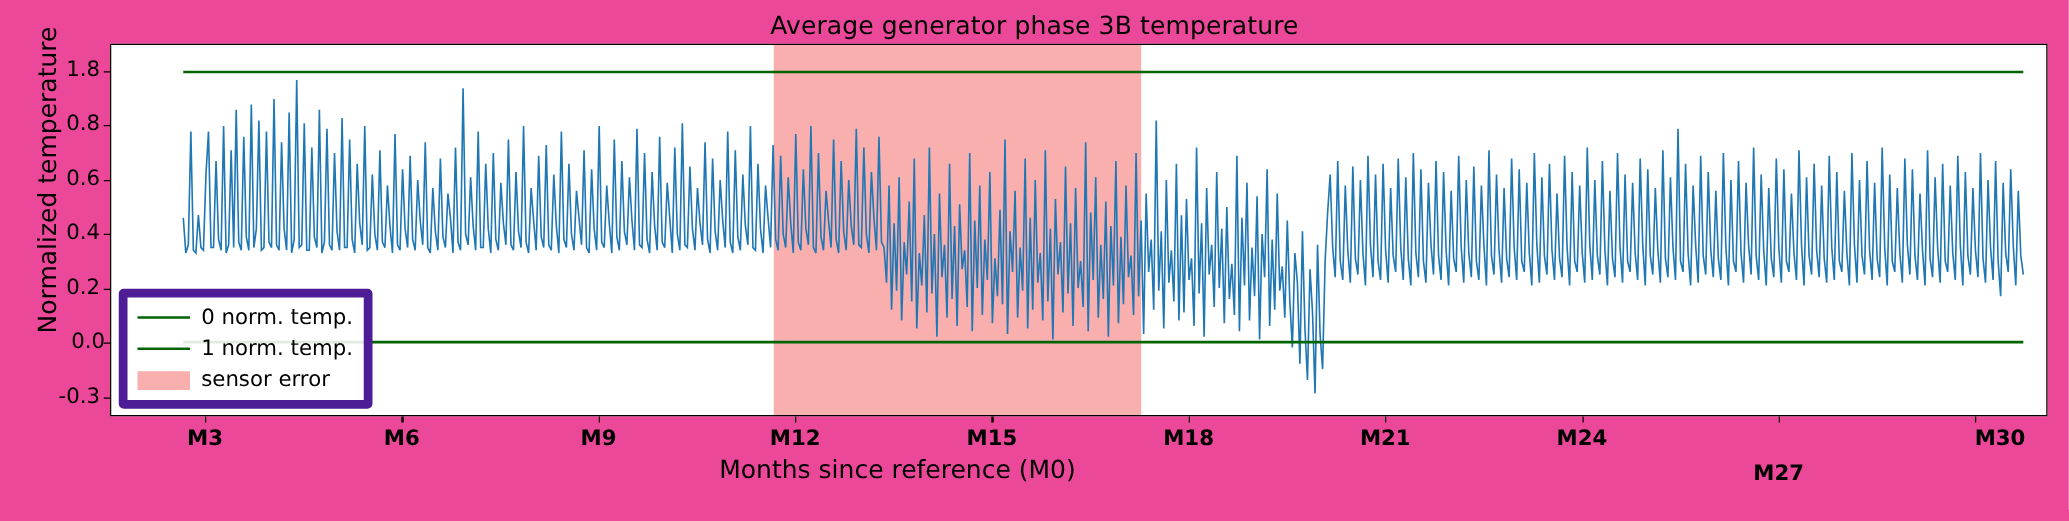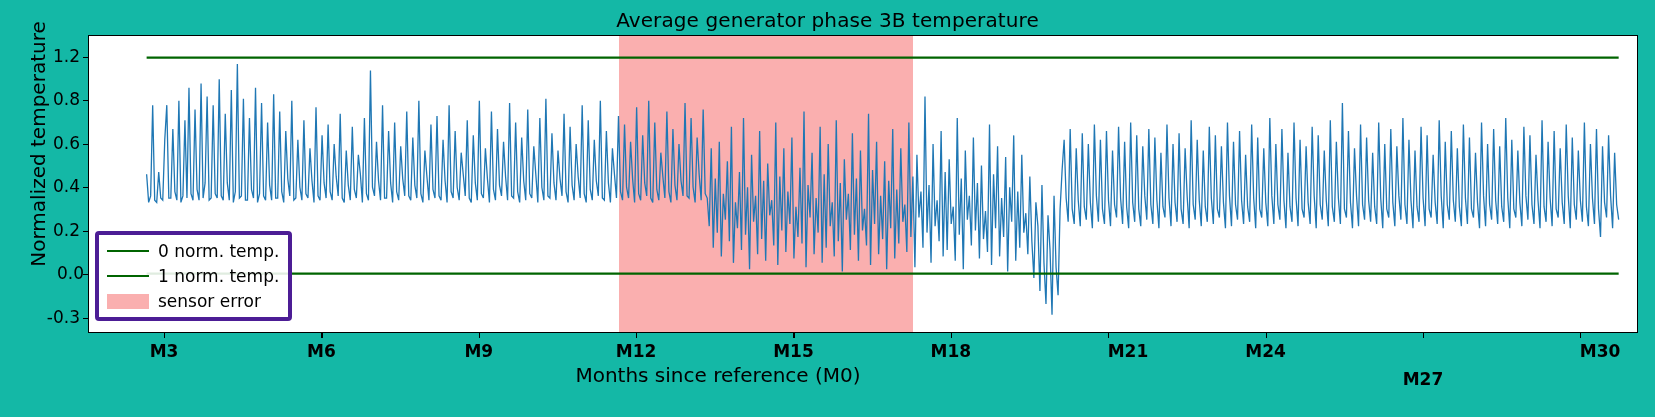--- a/index.html
+++ b/index.html
@@ -1,17 +1,17 @@
 <!DOCTYPE html>
 <html><head>
 <meta charset="utf-8">
 <style>
   html,body{margin:0;padding:0;background:#ffffff;}
   body{width:1655px;height:417px;font-family:"DejaVu Sans","Liberation Sans",sans-serif;overflow:hidden;}
-  #figure{position:relative;width:1655px;height:417px;background:#14b8a6;}
+  #figure{position:relative;width:1655px;height:417px;background:#ec4899;}
 
   #chart-title{
     position:absolute;left:0;top:8px;width:1655px;text-align:center;
     font-size:20px;color:#000;letter-spacing:0.1px;
   }
 
   
   #plot-area{
     position:absolute;left:88px;top:35px;width:1550px;height:298px;
     border:1.1px solid #000;box-sizing:border-box;background:#fff;overflow:hidden;
@@ -44,21 +44,21 @@
   }
   #xlabel{
     position:absolute;left:0;top:363px;width:1436px;text-align:center;
     font-size:20px;color:#000;
   }
 
   
   #legend{
     position:absolute;left:95px;top:231px;
     background:rgba(255,255,255,0.88);
-    border:4px solid #4c1d95;border-radius:4px;
+    border:7px solid #4c1d95;border-radius:4px;
     padding:6px 9px 6px 8px;
     display:flex;flex-direction:column;gap:5px;
   }
   .legend-row{display:flex;align-items:center;gap:9px;height:20px;}
   .legend-line{width:42px;height:0;border-top:2.1px solid #006400;flex:0 0 auto;}
   .legend-patch{width:42px;height:15px;background:#FAAFAF;flex:0 0 auto;}
   .legend-text{font-size:17px;color:#000;white-space:nowrap;line-height:1;}
 </style>
 </head>
 <body>
@@ -70,30 +70,30 @@
   <div id="ylabel">Normalized temperature</div>
   <div id="xlabel">Months since reference (M0)</div>
 
   <div id="ytick-labels">
       <div class="ytick-label" style="left: 20px; top: 306.774px;">-0.3</div>
       <div class="ytick-label" style="left: 24px; top: 263.27px;">0.0</div>
       <div class="ytick-label" style="left: 20px; top: 219.766px;">0.2</div>
       <div class="ytick-label" style="left: 20px; top: 176.263px;">0.4</div>
       <div class="ytick-label" style="left: 20px; top: 132.759px;">0.6</div>
       <div class="ytick-label" style="left: 20px; top: 89.2555px;">0.8</div>
-      <div class="ytick-label" style="left: 20px; top: 45.7518px;">1.2</div>
+      <div class="ytick-label" style="left: 20px; top: 45.7518px;">1.8</div>
     </div>
   <div id="xtick-labels">
       <div class="xtick-label" style="left: 124.058px; top: 341px;">M3</div>
       <div class="xtick-label" style="left: 281.418px; top: 341px;">M6</div>
       <div class="xtick-label" style="left: 438.778px; top: 341px;">M9</div>
       <div class="xtick-label" style="left: 596.139px; top: 341px;">M12</div>
       <div class="xtick-label" style="left: 753.499px; top: 341px;">M15</div>
       <div class="xtick-label" style="left: 910.86px; top: 341px;">M18</div>
-      <div class="xtick-label" style="left: 1068.22px; top: 341px; text-align: right;">M21</div>
+      <div class="xtick-label" style="left: 1068.22px; top: 341px;">M21</div>
       <div class="xtick-label" style="left: 1225.58px; top: 341px;">M24</div>
       <div class="xtick-label" style="left: 1382.94px; top: 341px; margin-top: 28px;">M27</div>
       <div class="xtick-label" style="left: 1540.3px; top: 341px; text-align: right;">M30</div>
     </div>
   <div id="tick-marks">
       <div class="ytick-mark" style="top: 317.774px;"></div>
       <div class="ytick-mark" style="top: 274.27px;"></div>
       <div class="ytick-mark" style="top: 230.766px;"></div>
       <div class="ytick-mark" style="top: 187.263px;"></div>
       <div class="ytick-mark" style="top: 143.759px;"></div>

